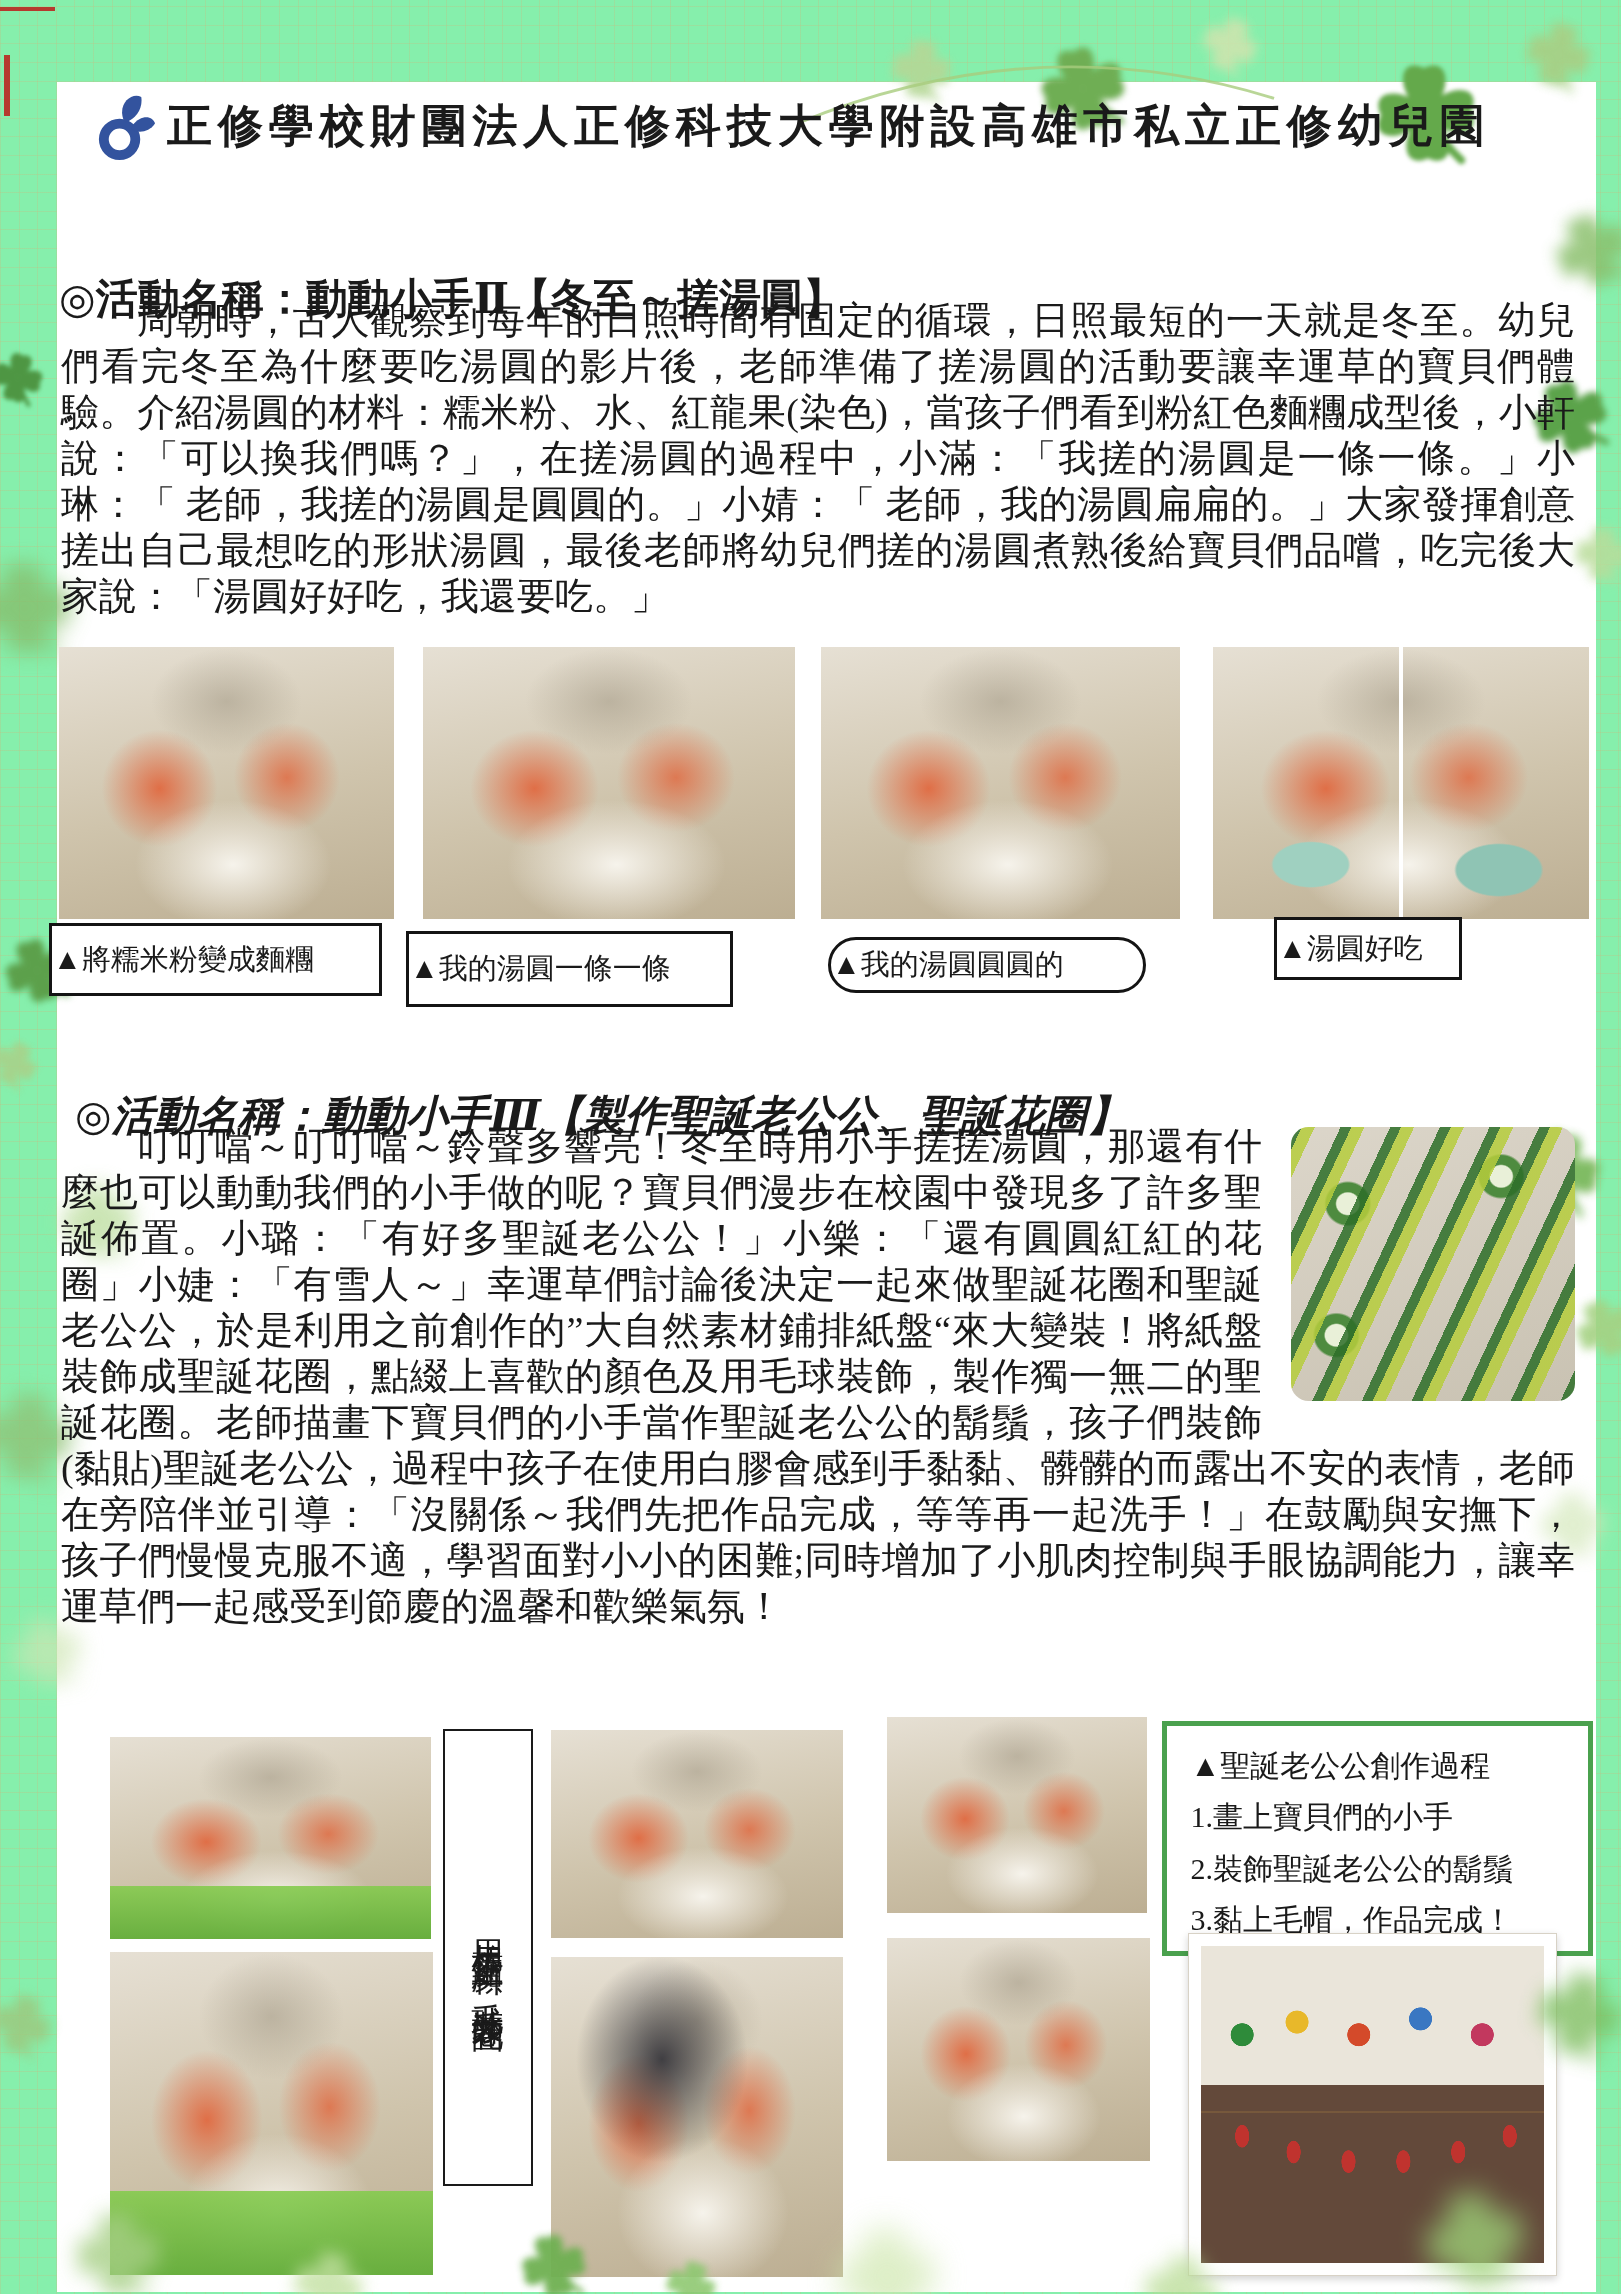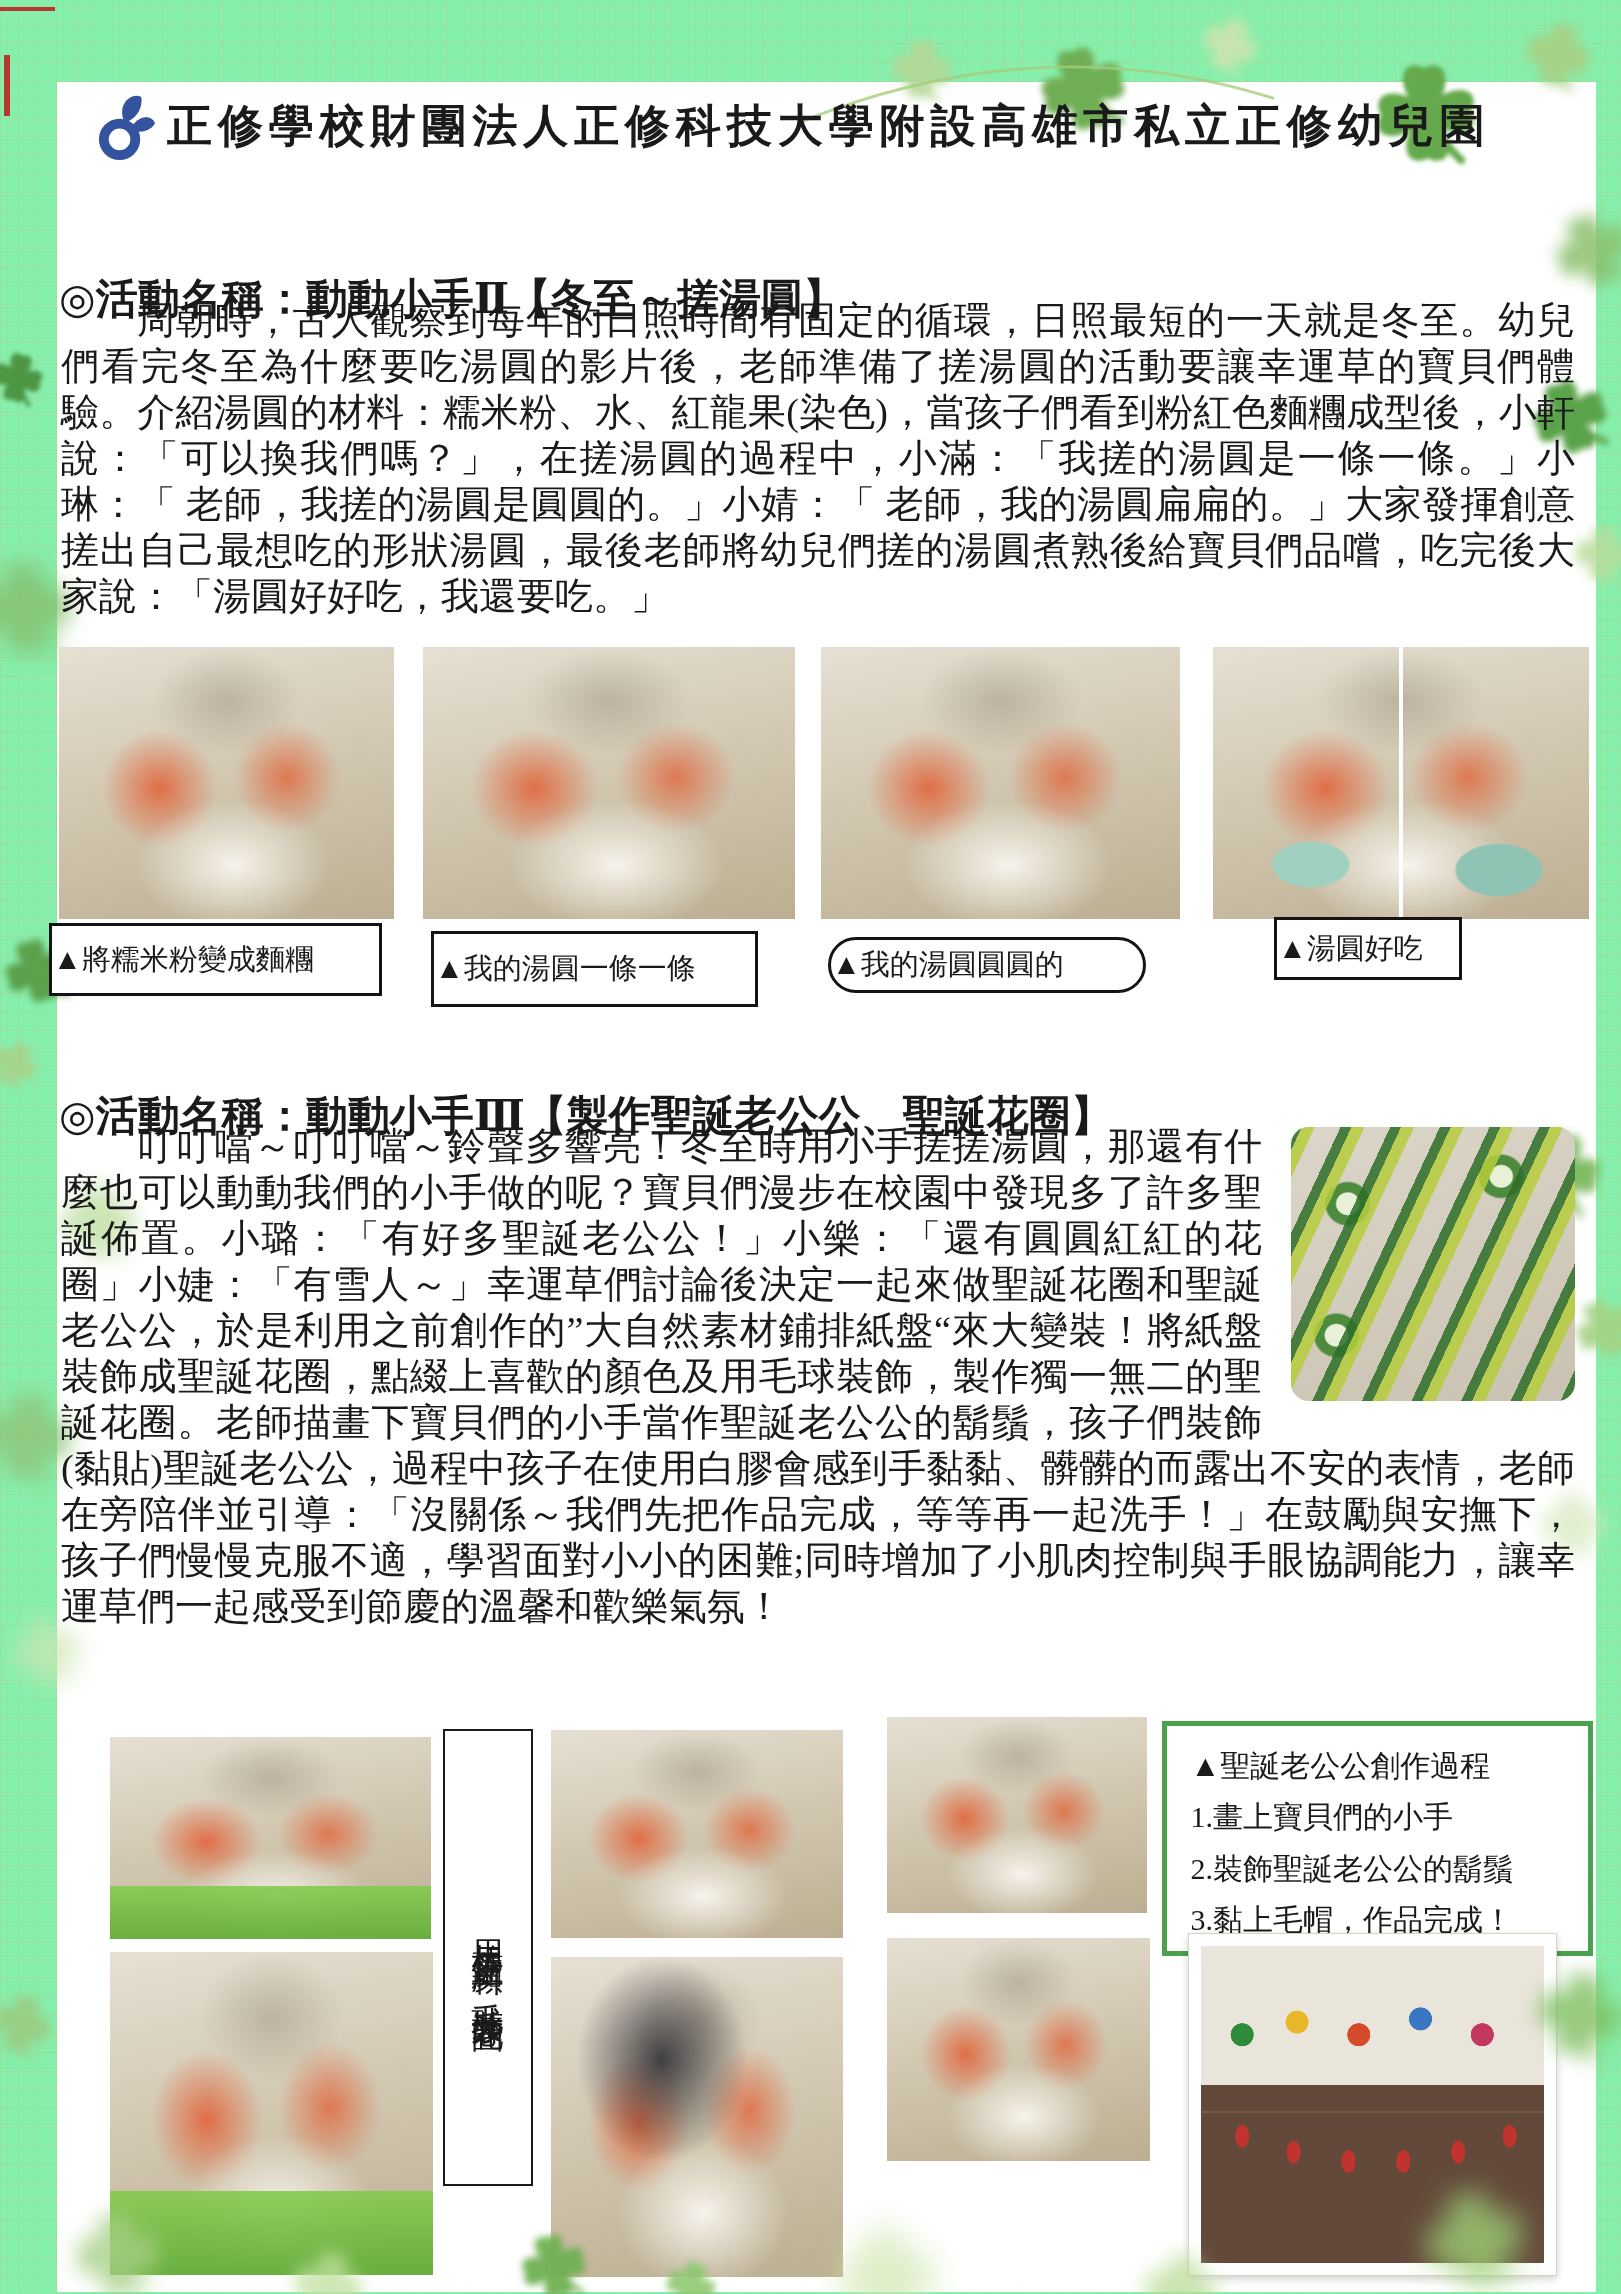--- a/index.html
+++ b/index.html
@@ -23,21 +23,21 @@
   .logo{left:92px;top:94px;width:63px;height:69px;}
   .school-title{left:167px;top:96px;font-size:45px;font-weight:700;letter-spacing:5.9px;white-space:nowrap;}
   .meta{left:63px;top:180px;font-size:44px;white-space:nowrap;letter-spacing:1px;}
   .meta .lab{color:#1e62ab;font-weight:700;}
   .meta .val-blue{color:#3c78c0;}
   .meta .val{color:#111;}
   .meta .g{margin-left:33px;}
 
   .s-title{font-size:42px;font-weight:700;white-space:nowrap;margin-top:31px;}
   .s1t{left:59px;top:240px;}
-  .s2t{left:59px;top:1057px;}
+  .s2t{left:75px;top:1057px;font-style:italic;}
 
   .body-text{font-size:38px;line-height:46px;text-align:justify;text-indent:2em;margin:0;}
   .para1{left:61px;top:297px;width:1514px;}
   .para2wrap{left:61px;top:1123px;width:1514px;}
 
   
   .photo{position:relative;overflow:hidden;
     background:
       radial-gradient(42% 34% at 52% 80%, rgba(250,248,242,.92), rgba(250,248,242,0) 70%),
       radial-gradient(24% 30% at 30% 52%, rgba(227,88,44,.80), rgba(227,88,44,0) 72%),
@@ -80,21 +80,21 @@
   
   .p1{left:59px;top:647px;width:335px;height:272px;}
   .p2{left:423px;top:647px;width:372px;height:272px;}
   .p3{left:821px;top:647px;width:359px;height:272px;}
   .p4{left:1213px;top:647px;width:376px;height:272px;}
 
   
   .cap{position:absolute;background:#fff;border:3.9px solid #141414;font-size:29px;
     display:flex;align-items:center;padding:0 1px;box-sizing:border-box;z-index:3;white-space:nowrap;}
   .c1{left:49px;top:923px;width:333px;height:73px;}
-  .c2{left:431px;top:931px;width:327px;height:76px;}
+  .c2{left:406px;top:931px;width:327px;height:76px;}
   .c3{left:828px;top:937px;width:318px;height:56px;border-radius:29px;}
   .c4{left:1274px;top:917px;width:188px;height:63px;}
 
   
   .pa{left:110px;top:1737px;width:321px;height:202px;}
   .vstrip{position:absolute;left:443px;top:1729px;width:90px;height:457px;border:2.9px solid #1a1a1a;
     background:#fff;writing-mode:vertical-rl;text-orientation:upright;font-size:32px;letter-spacing:3.9px;
     display:flex;align-items:center;justify-content:center;box-sizing:border-box;z-index:3;}
   .pb2{left:551px;top:1730px;width:292px;height:208px;}
   .pc{left:887px;top:1717px;width:260px;height:196px;}

